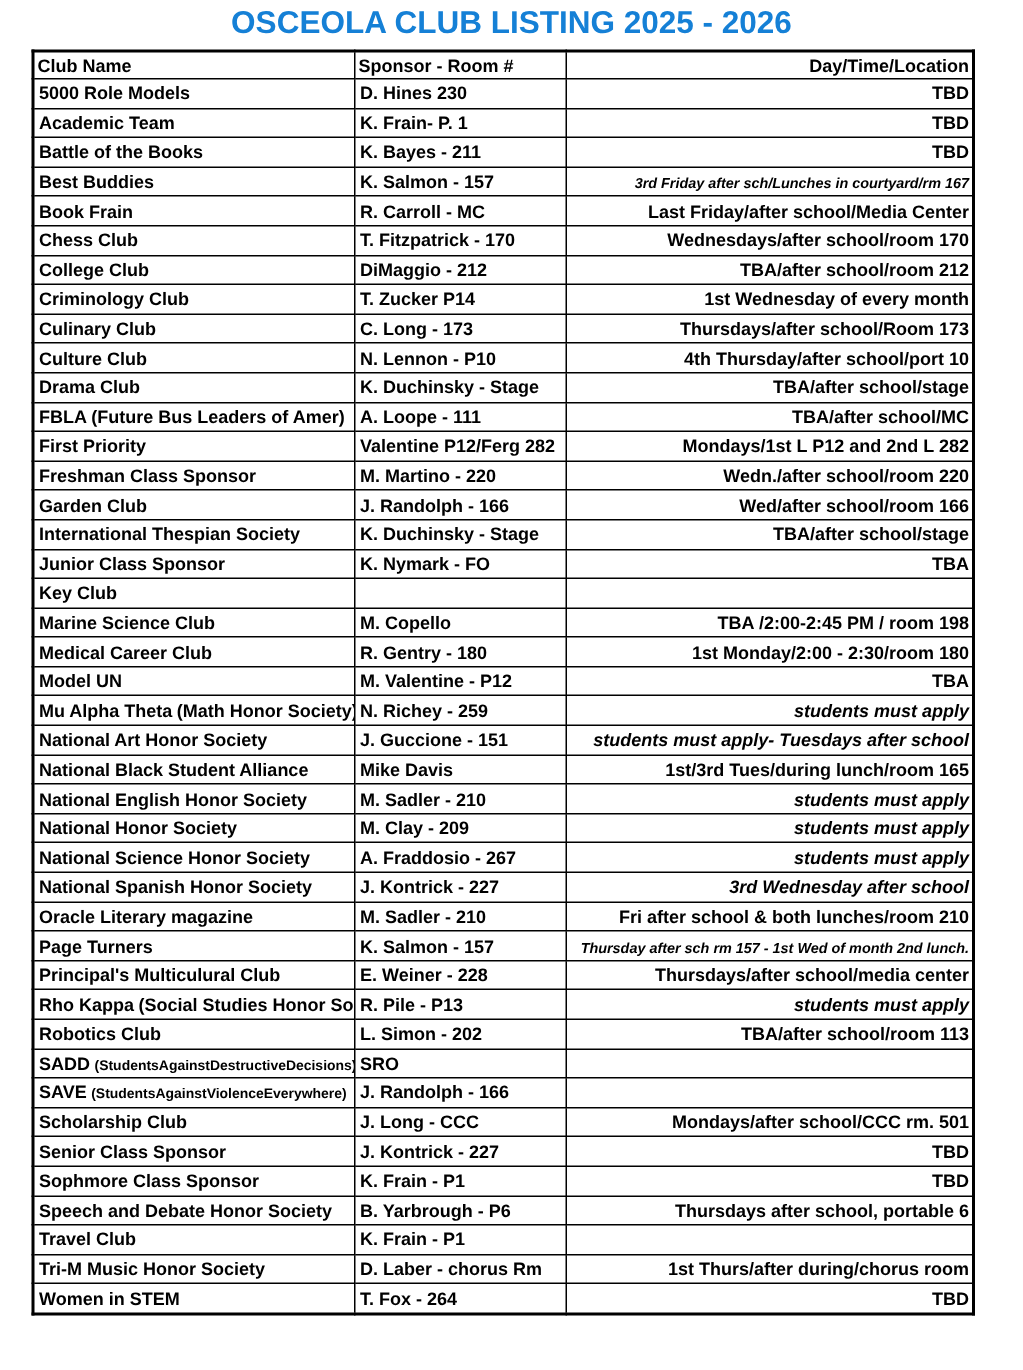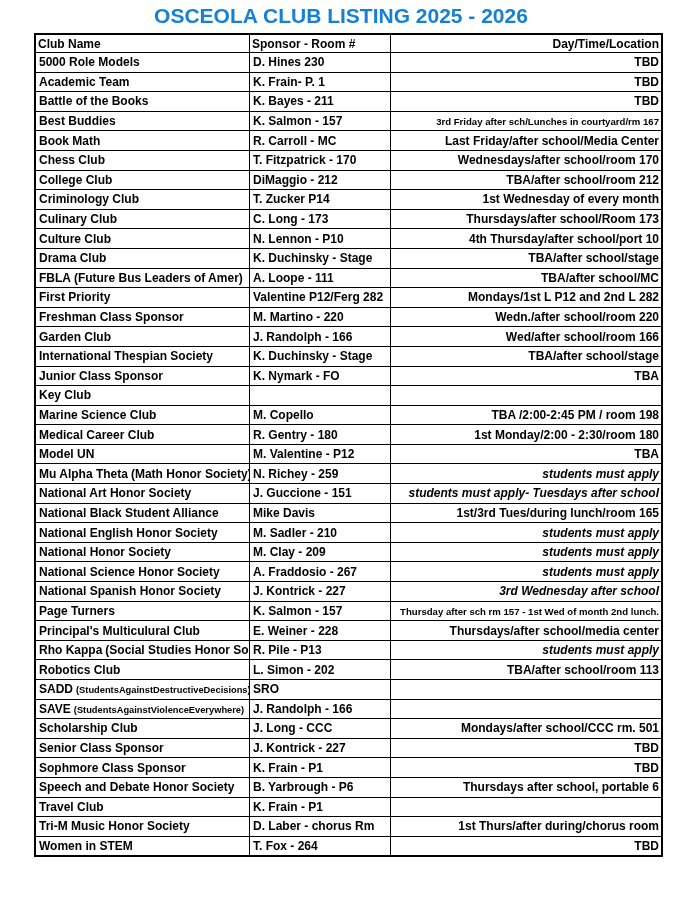--- a/index.html
+++ b/index.html
@@ -18,21 +18,21 @@
   }
   h1.title {
     margin: 0 0 5px 0;
     text-align: center;
     font-size: 21px;
     font-weight: 700;
     letter-spacing: 0px;
   }
   table.club-table {
     border-collapse: collapse;
-    margin-left: 34px;
+    margin-left: 21px;
     width: 619px;
     table-layout: fixed;
   }
   table.club-table, table.club-table th, table.club-table td {
     border: 1px solid #000000;
   }
   table.club-table {
     border-width: 2px;
   }
   th {
@@ -51,21 +51,21 @@
     padding: 0 0 0 3px;
     vertical-align: middle;
     overflow: hidden;
     white-space: nowrap;
   }
   .c1 { width: 209px; text-align: left; }
   .c2 { width: 136px; text-align: left; }
   .c3 { width: 266px; text-align: right; padding: 0 2px; }
   .sm { font-size: 12px; }
   .xs { font-size: 9.3px; }
-  .day-sm { font-size: 9.6px; }
+  .day-sm { font-size: 9.6px; font-style: italic; }
   .it { font-style: italic; }
   .note { margin-left: 3px; }
 </style>
 </head>
 <body>
 
 <div class="page">
   <h1 class="title" style="color: rgb(21, 128, 214);">OSCEOLA CLUB LISTING 2025 - 2026</h1>
   <table class="club-table">
     <thead>
@@ -90,21 +90,21 @@
           <td class="c1"><span>Battle of the Books</span></td>
           <td class="c2"><span>K. Bayes - 211</span></td>
           <td class="c3"><span>TBD</span></td>
         </tr>
         <tr>
           <td class="c1"><span>Best Buddies</span></td>
           <td class="c2"><span>K. Salmon - 157</span></td>
           <td class="c3"><span class="day-sm">3rd Friday after sch/Lunches in courtyard/rm 167</span></td>
         </tr>
         <tr>
-          <td class="c1"><span>Book Math</span></td>
+          <td class="c1"><span>Book Frain</span></td>
           <td class="c2"><span>R. Carroll - MC</span></td>
           <td class="c3"><span>Last Friday/after school/Media Center</span></td>
         </tr>
         <tr>
           <td class="c1"><span>Chess Club</span></td>
           <td class="c2"><span>T. Fitzpatrick - 170</span></td>
           <td class="c3"><span>Wednesdays/after school/room 170</span></td>
         </tr>
         <tr>
           <td class="c1"><span>College Club</span></td>
@@ -208,20 +208,25 @@
         </tr>
         <tr>
           <td class="c1"><span>National Science Honor Society</span></td>
           <td class="c2"><span>A. Fraddosio - 267</span></td>
           <td class="c3"><span class="it">students must apply</span></td>
         </tr>
         <tr>
           <td class="c1"><span>National Spanish Honor Society</span></td>
           <td class="c2"><span>J. Kontrick - 227</span></td>
           <td class="c3"><span class="it">3rd Wednesday after school</span></td>
+        </tr>
+        <tr>
+          <td class="c1"><span>Oracle Literary magazine</span></td>
+          <td class="c2"><span>M. Sadler - 210</span></td>
+          <td class="c3"><span>Fri after school &amp; both lunches/room 210</span></td>
         </tr>
         <tr>
           <td class="c1"><span>Page Turners</span></td>
           <td class="c2"><span>K. Salmon - 157</span></td>
           <td class="c3"><span class="day-sm">Thursday after sch rm 157  - 1st Wed of month 2nd lunch.</span></td>
         </tr>
         <tr>
           <td class="c1"><span>Principal's Multiculural Club</span></td>
           <td class="c2"><span>E. Weiner - 228</span></td>
           <td class="c3"><span>Thursdays/after school/media center</span></td>

